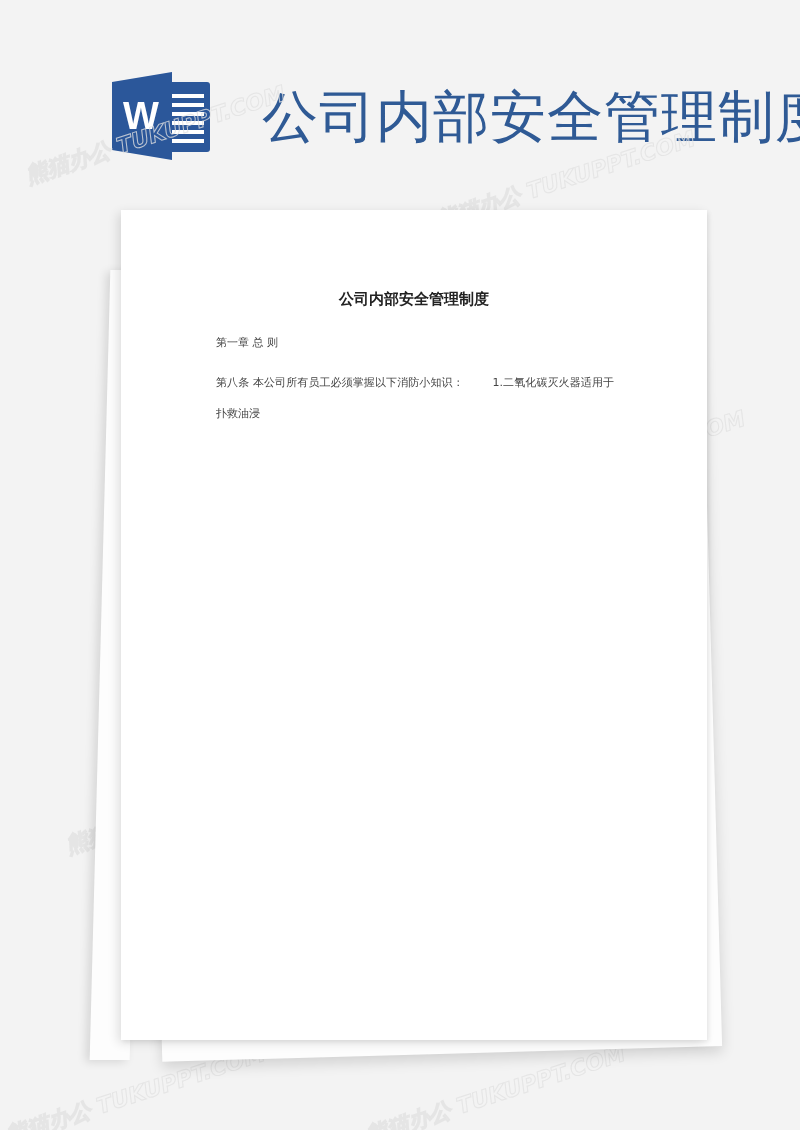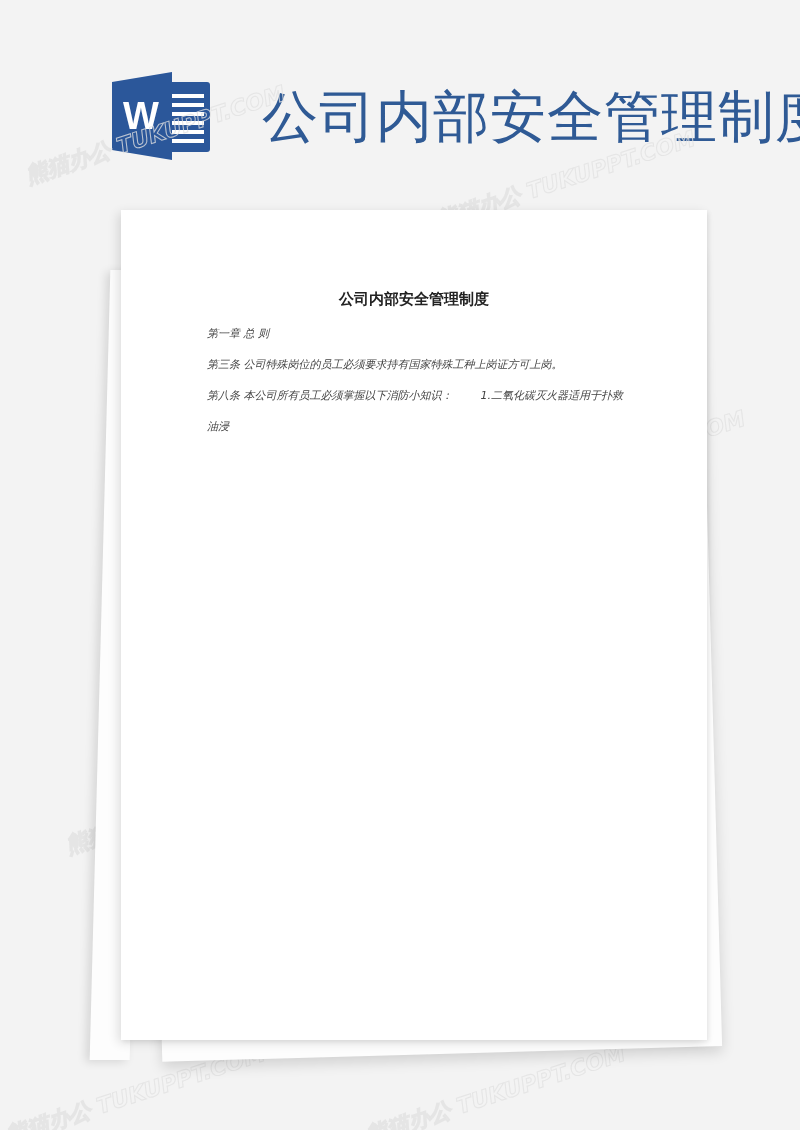--- a/index.html
+++ b/index.html
@@ -81,25 +81,24 @@
     }
     .doc-body {
       position: absolute;
       left: 86px; top: 108px;
       width: 416px;
       font-size: 11px;
       color: #444;
     }
     .para {
       line-height: 31px;
-      margin: 0;
+      margin: 9px;
       text-align: justify;
       white-space: pre-wrap;
       word-break: break-all;
-      font-style: italic;
     }
   </style>
 </head>
 <body>
 
 <div class="header">
   <div class="word-icon">
     <svg width="100" height="88" viewBox="0 0 100 88">
       <rect x="52" y="10" width="46" height="70" rx="3" fill="#2b579a"></rect>
       <rect x="58" y="22" width="34" height="4" fill="#ffffff"></rect>
@@ -124,16 +123,15 @@
 <div class="watermark" style="left:0px;top:1080px;">熊猫办公 TUKUPPT.COM</div>
 <div class="watermark" style="left:360px;top:1080px;">熊猫办公 TUKUPPT.COM</div>
 
 <div class="sheet-back"></div>
 <div class="sheet-back2"></div>
 
 <div class="page">
   <div class="doc-title">公司内部安全管理制度</div>
   <div class="doc-body">
     <p class="para">第一章 总 则</p>
-    <p class="para">第三条 公司特殊岗位的员工必须要求持有国家特殊工种上岗证方可上岗。</p>
     <p class="para">第八条 本公司所有员工必须掌握以下消防小知识：        1.二氧化碳灭火器适用于扑救油浸</p>
   </div>
 </div>
 
 </body></html>

